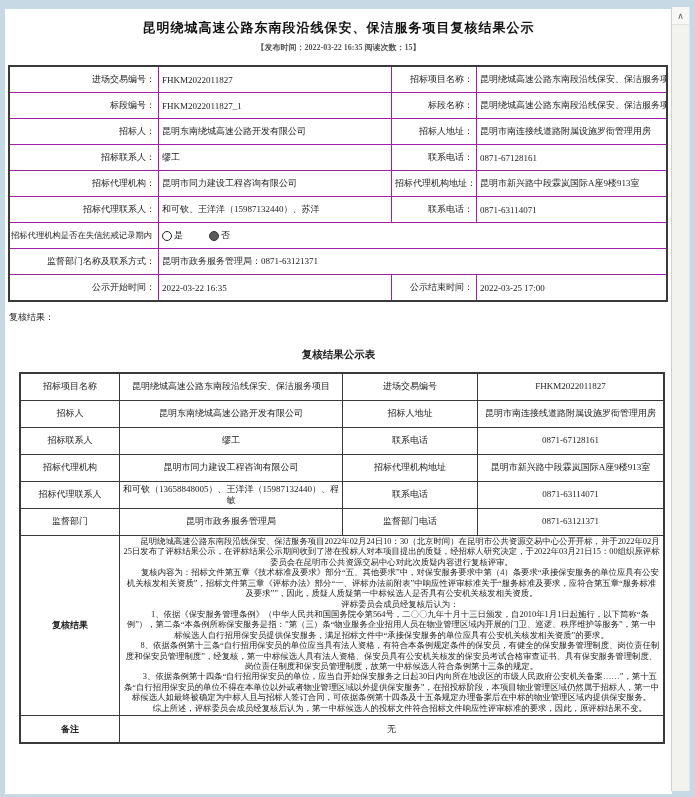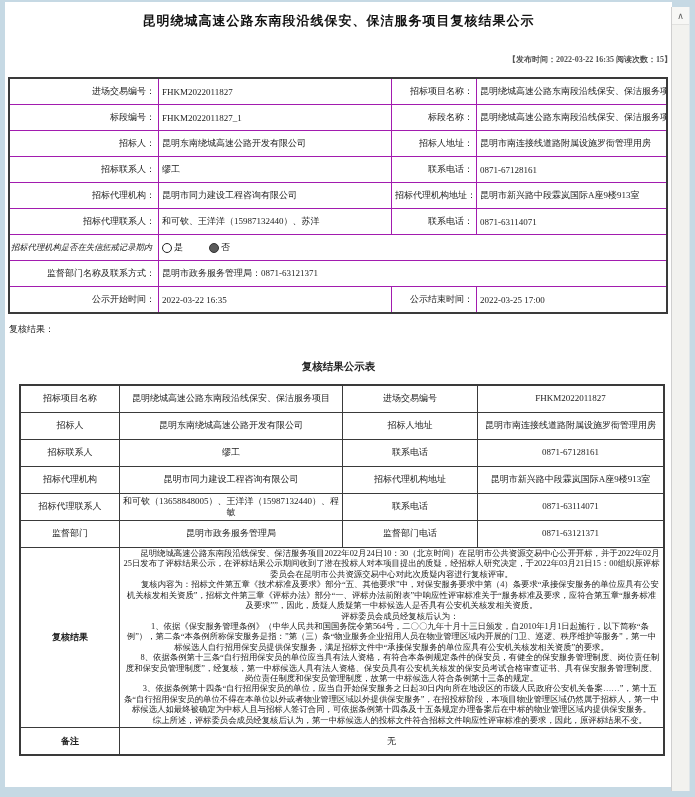--- a/index.html
+++ b/index.html
@@ -3,41 +3,41 @@
 <meta charset="utf-8">
 <style>
   html,body{margin:0;padding:0;}
   body{
     width:695px;height:797px;overflow:hidden;position:relative;
     background:#c6d9e4;
     font-family:"Liberation Serif","DejaVu Serif",serif;
     color:#222;
   }
   .page{
-    position:absolute;left:5px;top:2px;width:667px;height:785px;
+    position:absolute;left:5px;top:9px;width:667px;height:785px;
     background:#ffffff;overflow:hidden;
   }
   .doc-title{
     margin-top:10px;text-align:center;font-weight:bold;
     font-size:13px;letter-spacing:1px;color:#111;
   }
   .doc-meta{
-    text-align:right;font-size:8px;color:#555;margin-top:24px;font-weight:bold;
+    text-align:center;font-size:8px;color:#555;margin-top:5px;font-weight:bold;
   }
   table{border-collapse:collapse;table-layout:fixed;}
   .t1{margin:12px 0 0 3px;width:660px;border:2px solid #3a3a3a;}
   .t1 td{
     border:1px solid #a21caf;height:23px;font-size:9px;color:#222;
     padding:1px 3px;overflow:hidden;white-space:nowrap;
   }
   .t1 .lbl{text-align:right;width:142px;}
   .t1 .val1{width:226px;text-align:left;}
   .t1 .lbl2{text-align:right;width:78px;}
   .t1 .val2{text-align:left;}
-  .t1 .lbl-long{text-align:left;font-size:8.3px;padding:0 1px;font-style:italic;}
+  .t1 .lbl-long{text-align:left;font-size:8.3px;padding:0 1px;}
   .radio-group{display:flex;align-items:center;gap:26px;}
   .radio-opt{display:flex;align-items:center;gap:2px;}
   .radio{
     display:inline-block;width:8px;height:8px;border-radius:50%;
     border:1.5px solid #222;background:#fff;box-sizing:content-box;
   }
   .radio.checked{background:#5a5a5a;border-color:#333;}
   .caption{font-size:9px;margin:9px 0 0 4px;}
   .t2-title{
     text-align:center;font-weight:bold;font-size:10.5px;margin:24px 0 10px 0;

